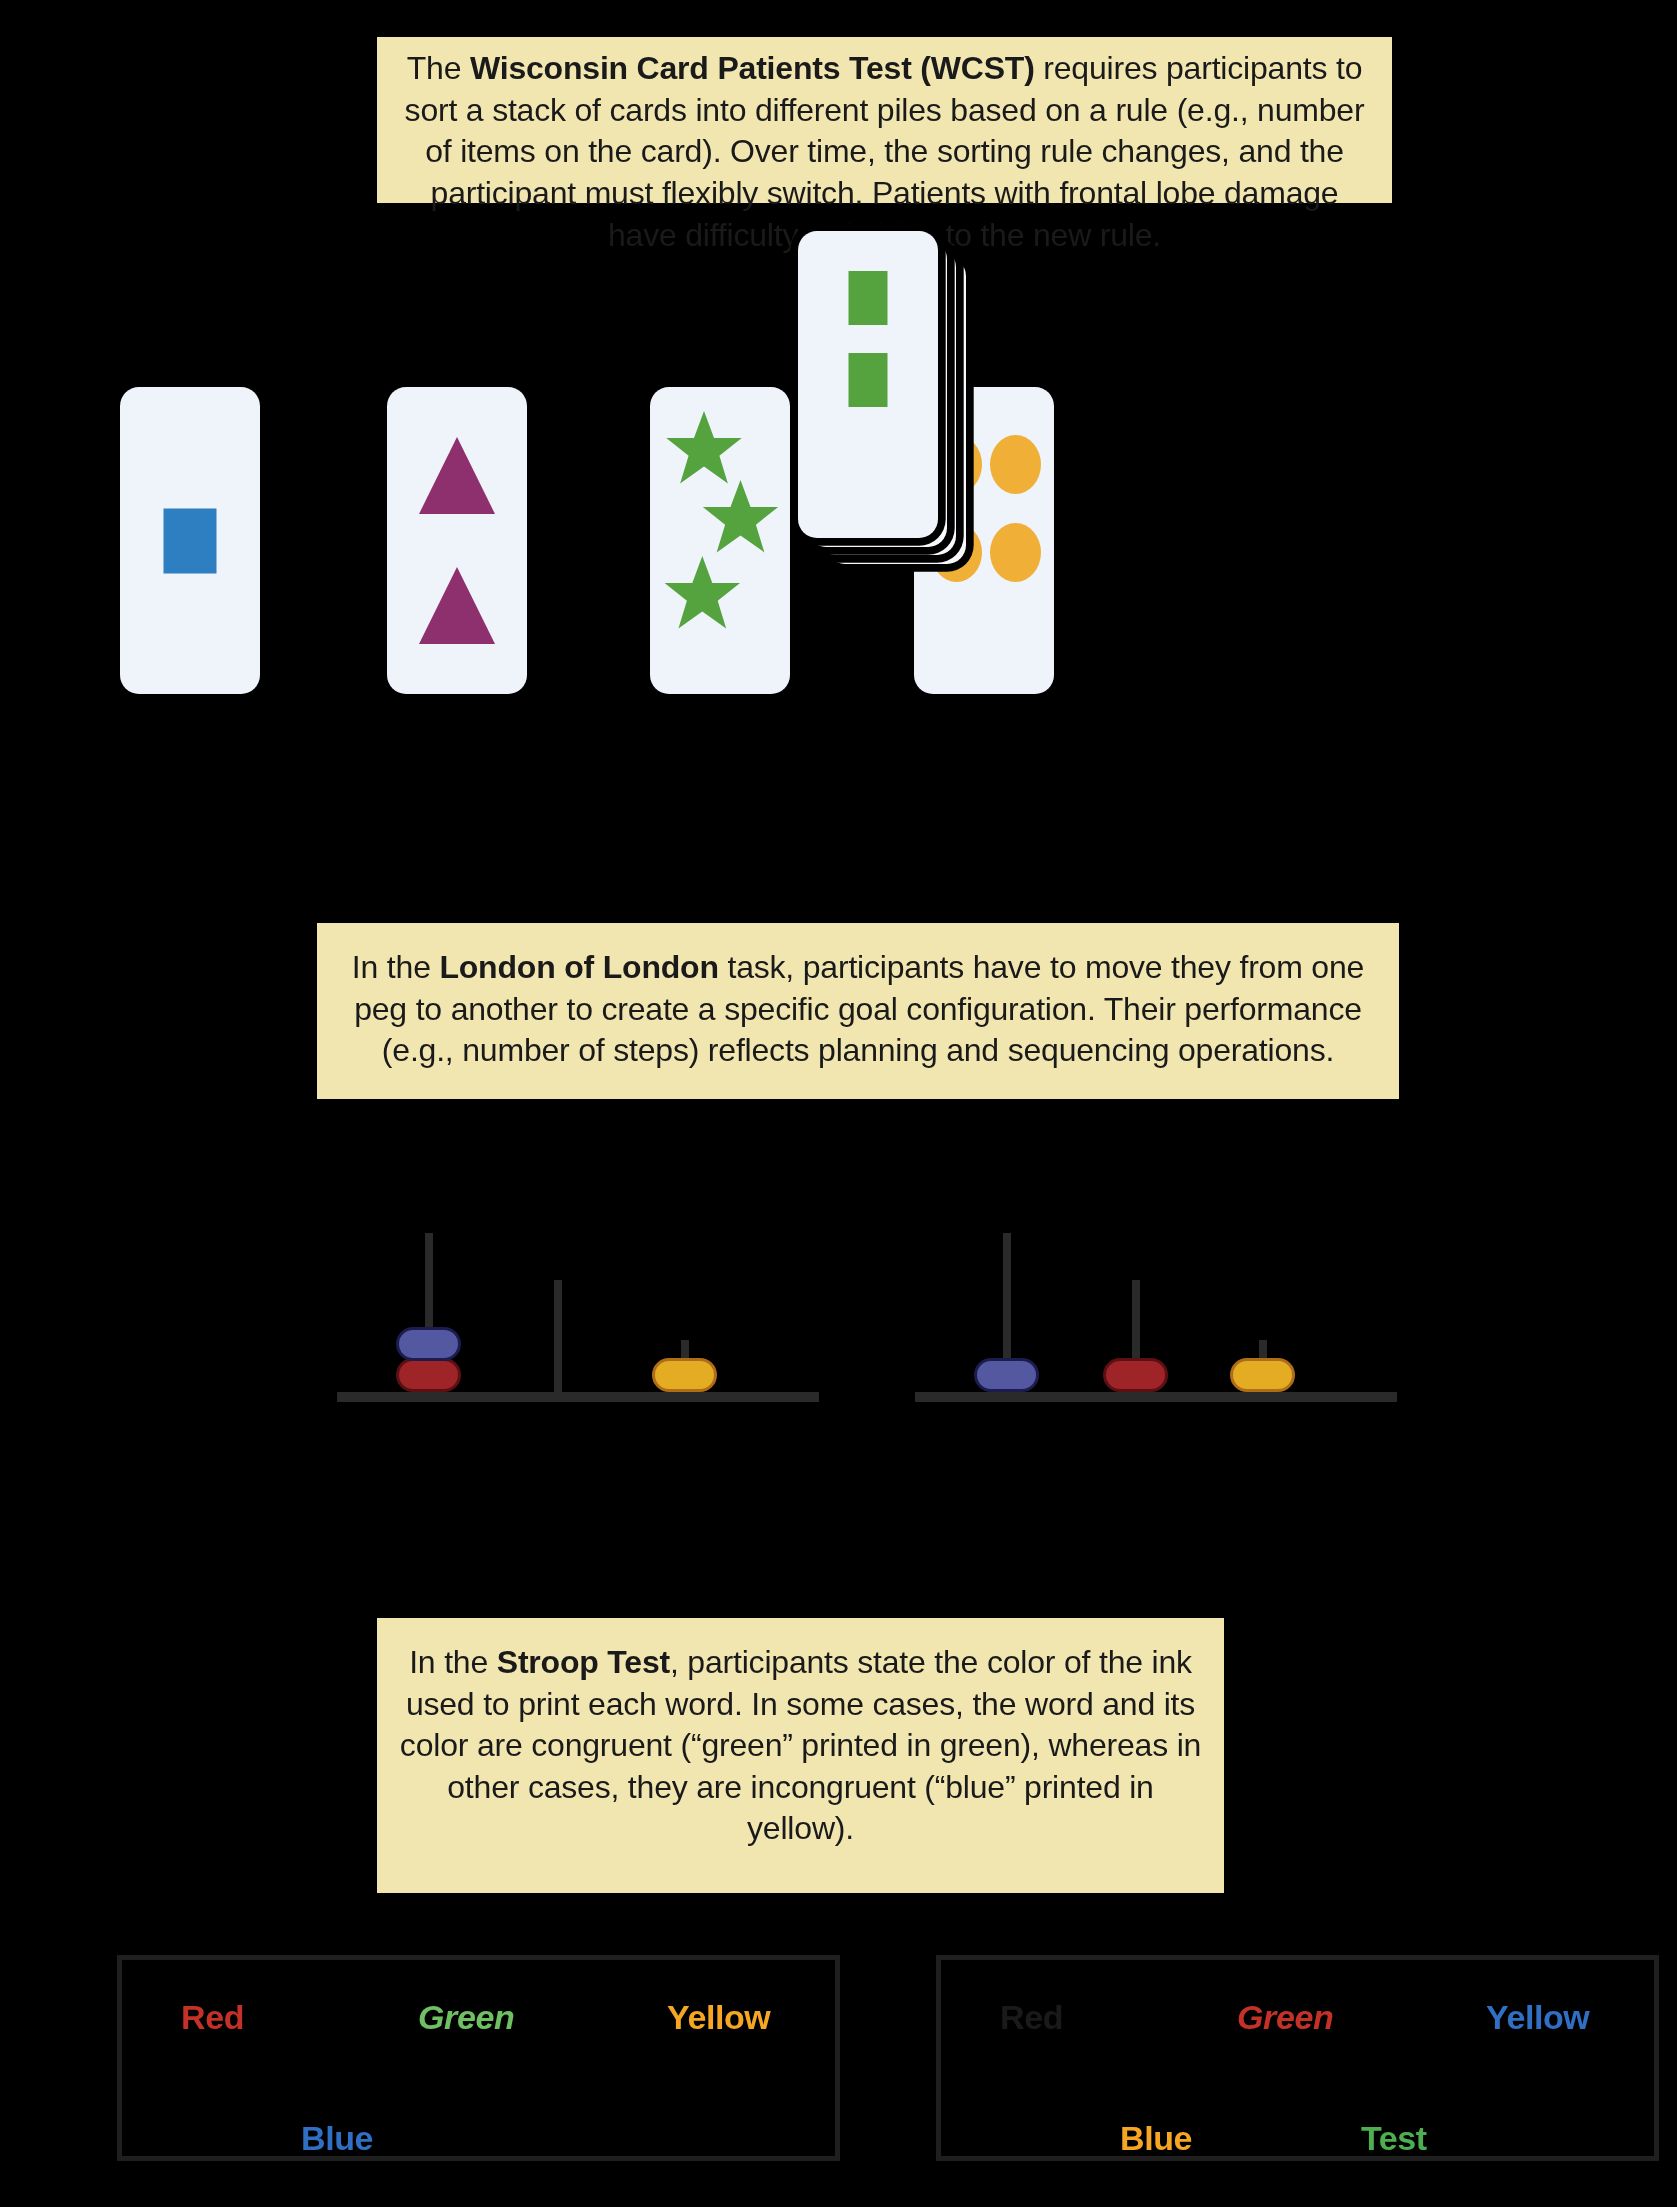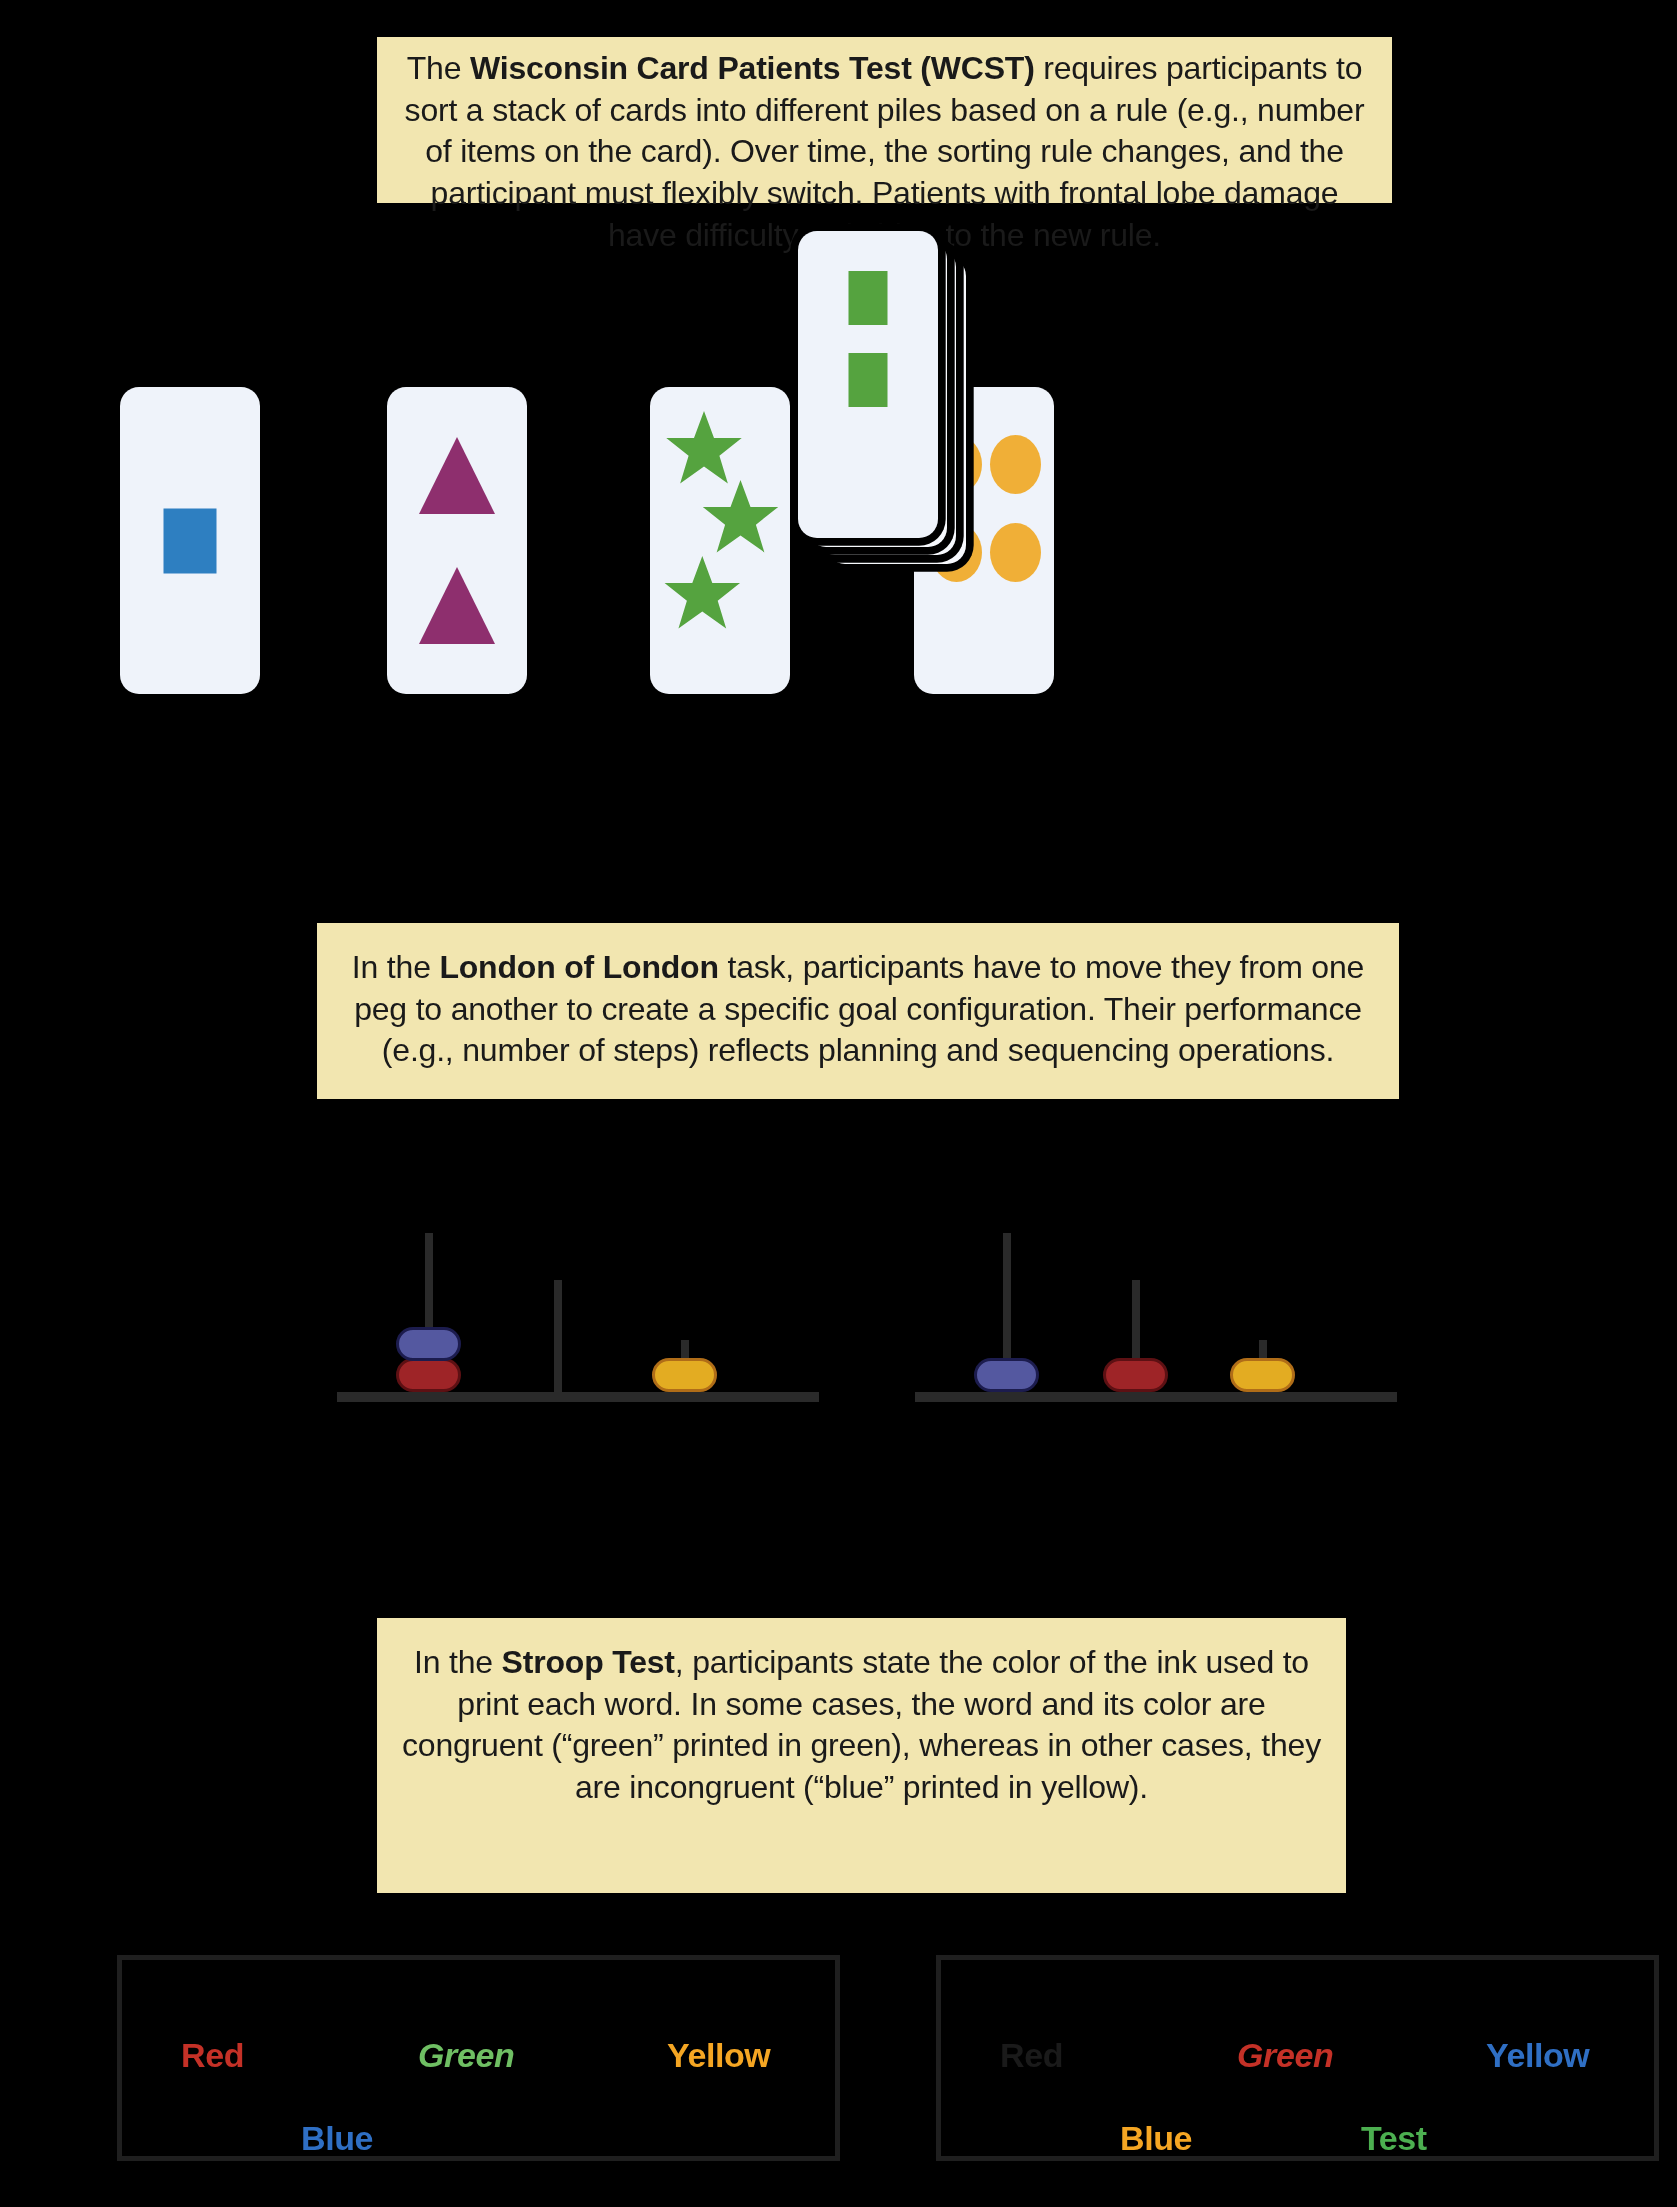--- a/index.html
+++ b/index.html
@@ -32,21 +32,21 @@
     left: 377px;  top: 37px;  width: 1015px; height: 166px;
     padding: 11.2px 22.4px 0 22.4px;
     font-size: 32px;
   }
   #tol-caption {
     left: 317px; top: 923px; width: 1082px; height: 176px;
     padding: 24px 26px 0 26px;
     font-size: 32px;
   }
   #stroop-caption {
-    left: 377px; top: 1618px; width: 969px; height: 275px;
+    left: 377px; top: 1618px; width: 847px; height: 275px;
     padding: 24px 22.4px 0 22.4px;
     font-size: 32px;
   }
 
   
   #wcst-row { position: absolute; left: 0; top: 0; width: 1678px; height: 774px; }
 
   .card {
     position: absolute;
     width: 140px;
@@ -159,21 +159,21 @@
   #stroop-right { left: 936px; top: 1955px; width: 723px; height: 206px; }
 
   .stroop-word {
     position: absolute;
     font-family: "Liberation Sans", sans-serif;
     font-weight: 700;
     font-size: 34px;
     letter-spacing: -0.4px;
     white-space: nowrap;
   }
-  .sw-r1 { top: 38px; margin-top: 38px; }
+  .sw-r1 { top: 38px; }
   .sw-r2 { top: 127px; margin-top: 32px; }
   .sw-c1 { left: 59px; }
   .sw-c2 { left: 296px; font-style: italic; }
   .sw-c3 { left: 545px; }
   .sw-b1 { left: 179px; }
   .sw-b2 { left: 420px; }
 </style>
 </head>
 <body>
 

